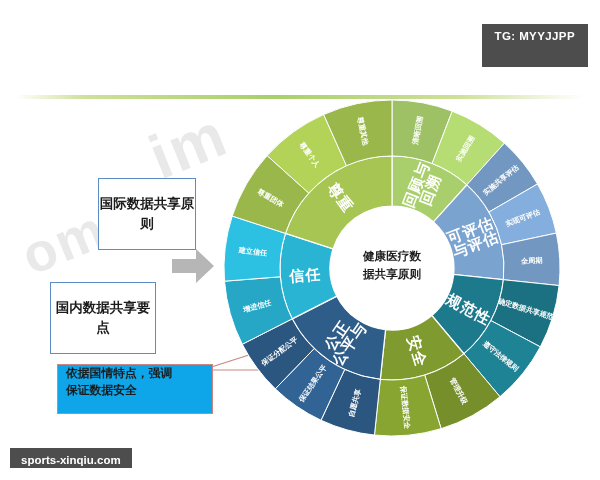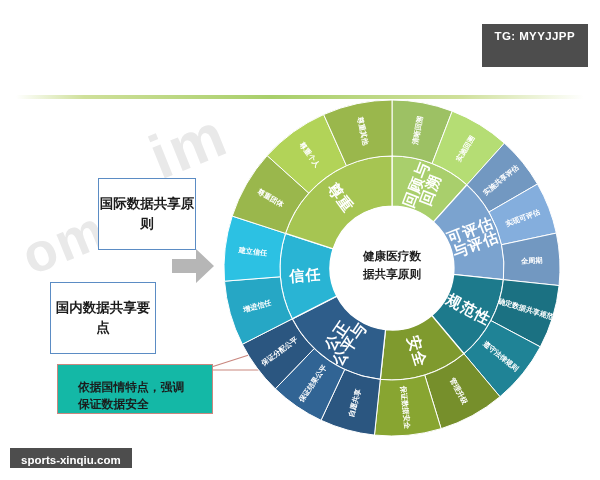--- a/index.html
+++ b/index.html
@@ -63,22 +63,22 @@
   
   .arrow {
     position: absolute; left: 172px; top: 248px;
     width: 42px; height: 36px;
     color: #b6b6b6;
   }
 
   
   .anno {
     position: absolute; left: 57px; top: 364px; width: 156px; height: 50px;
-    border: 1.2px solid #c9877f; background: #14b8a6;
-    display: flex; align-items: flex-end; padding-left: 20px;
+    border: 1.2px solid #c9877f; background: #0ea5e9;
+    display: flex; align-items: flex-start; padding-left: 8px;
   }
   .anno span {
     font-size: 11.8px; font-weight: 700; color: #1b1b1b; line-height: 1.45;
   }
   .anno-line { position: absolute; left: 200px; top: 340px; pointer-events: none; }
 
   
   .footer {
     position: absolute; left: 10px; bottom: 12px;
     background: #4d4d4d; color: #ffffff;

